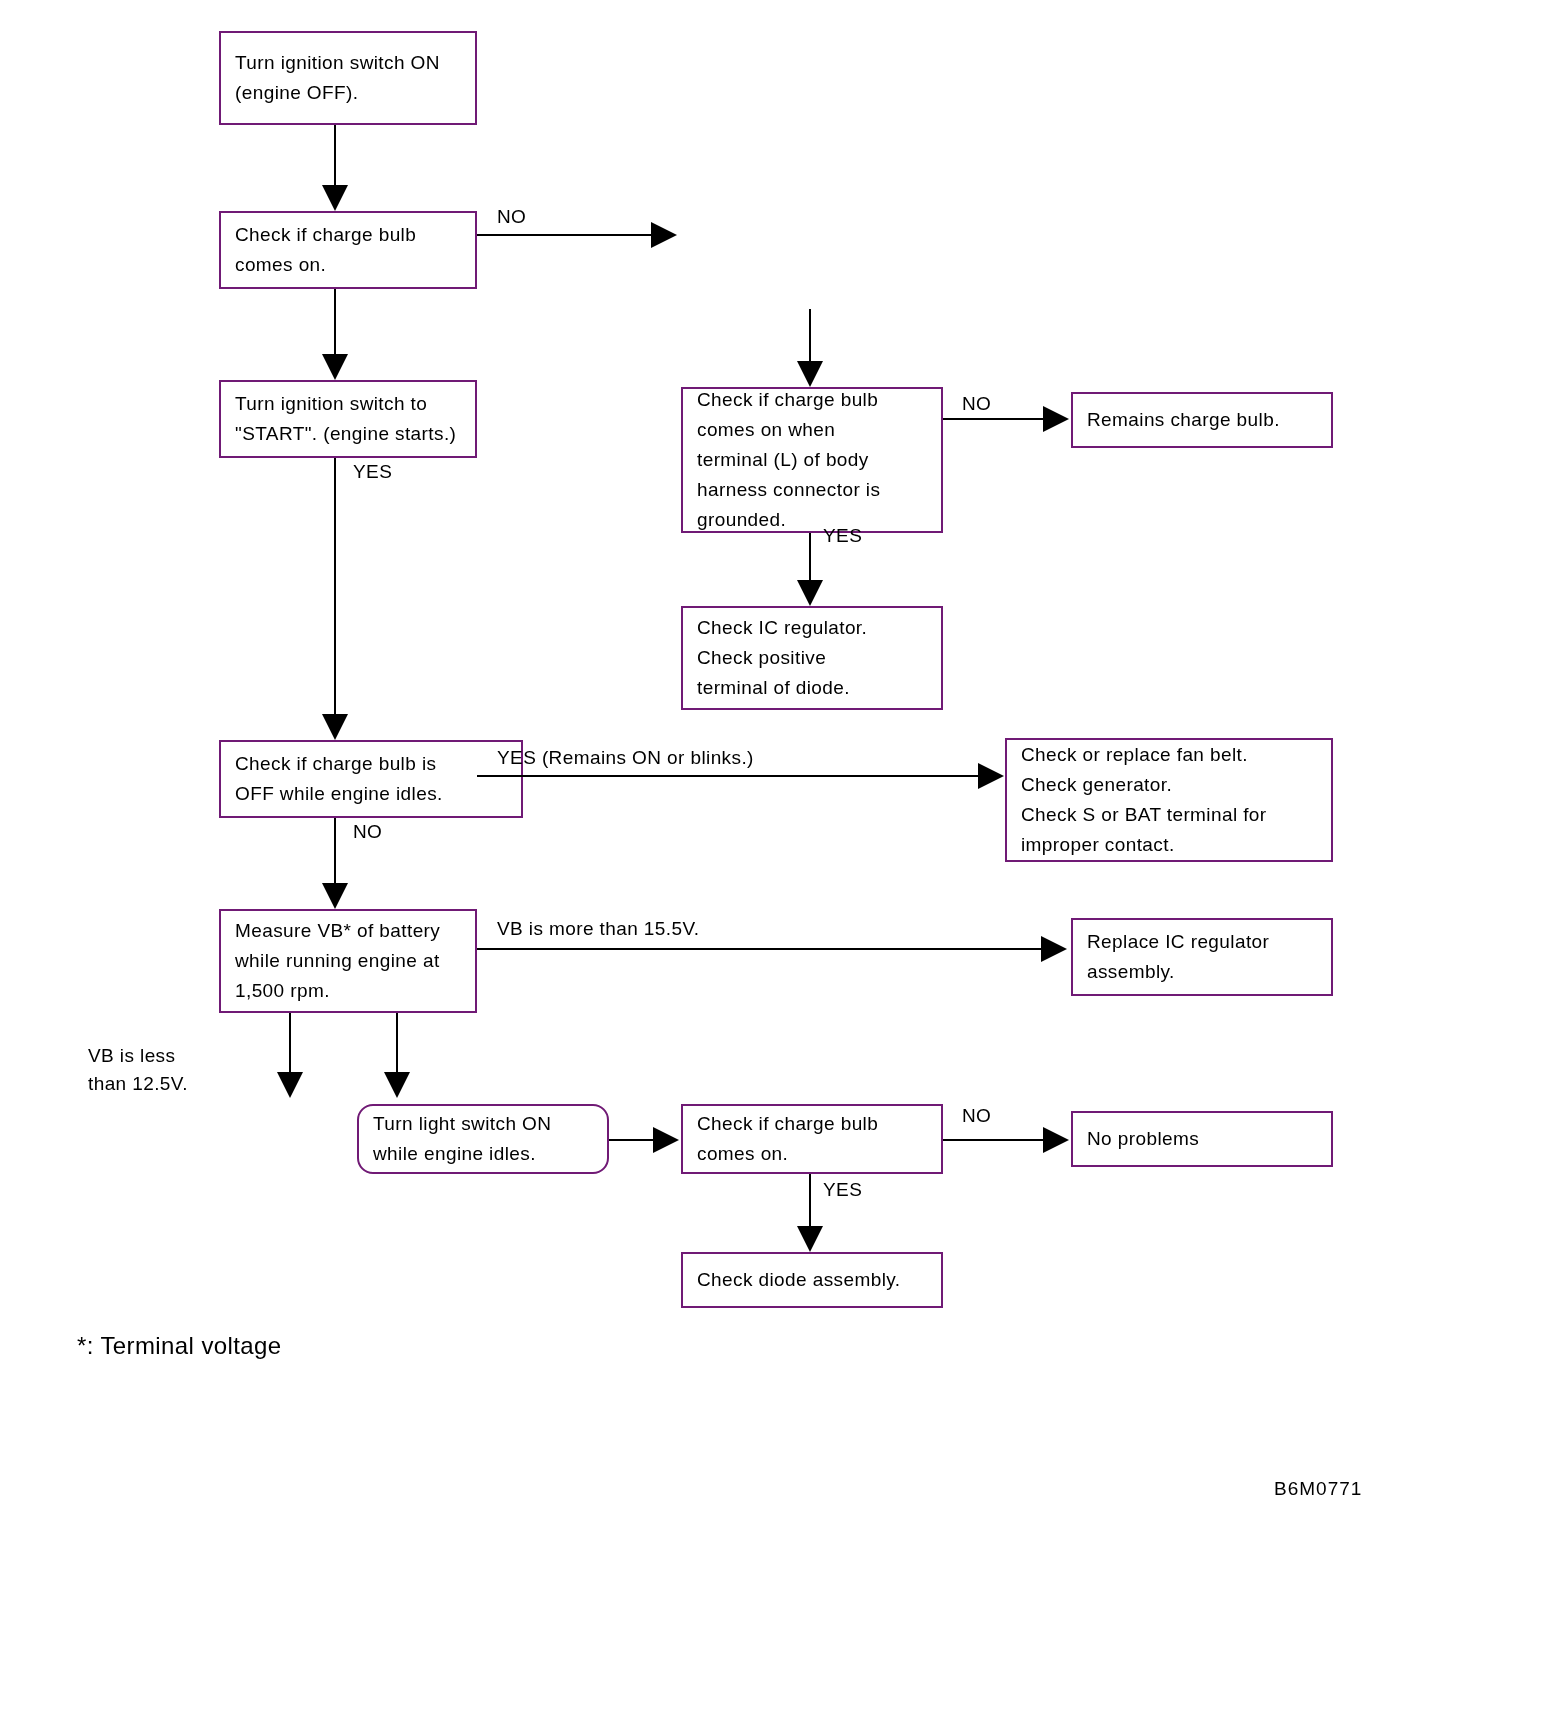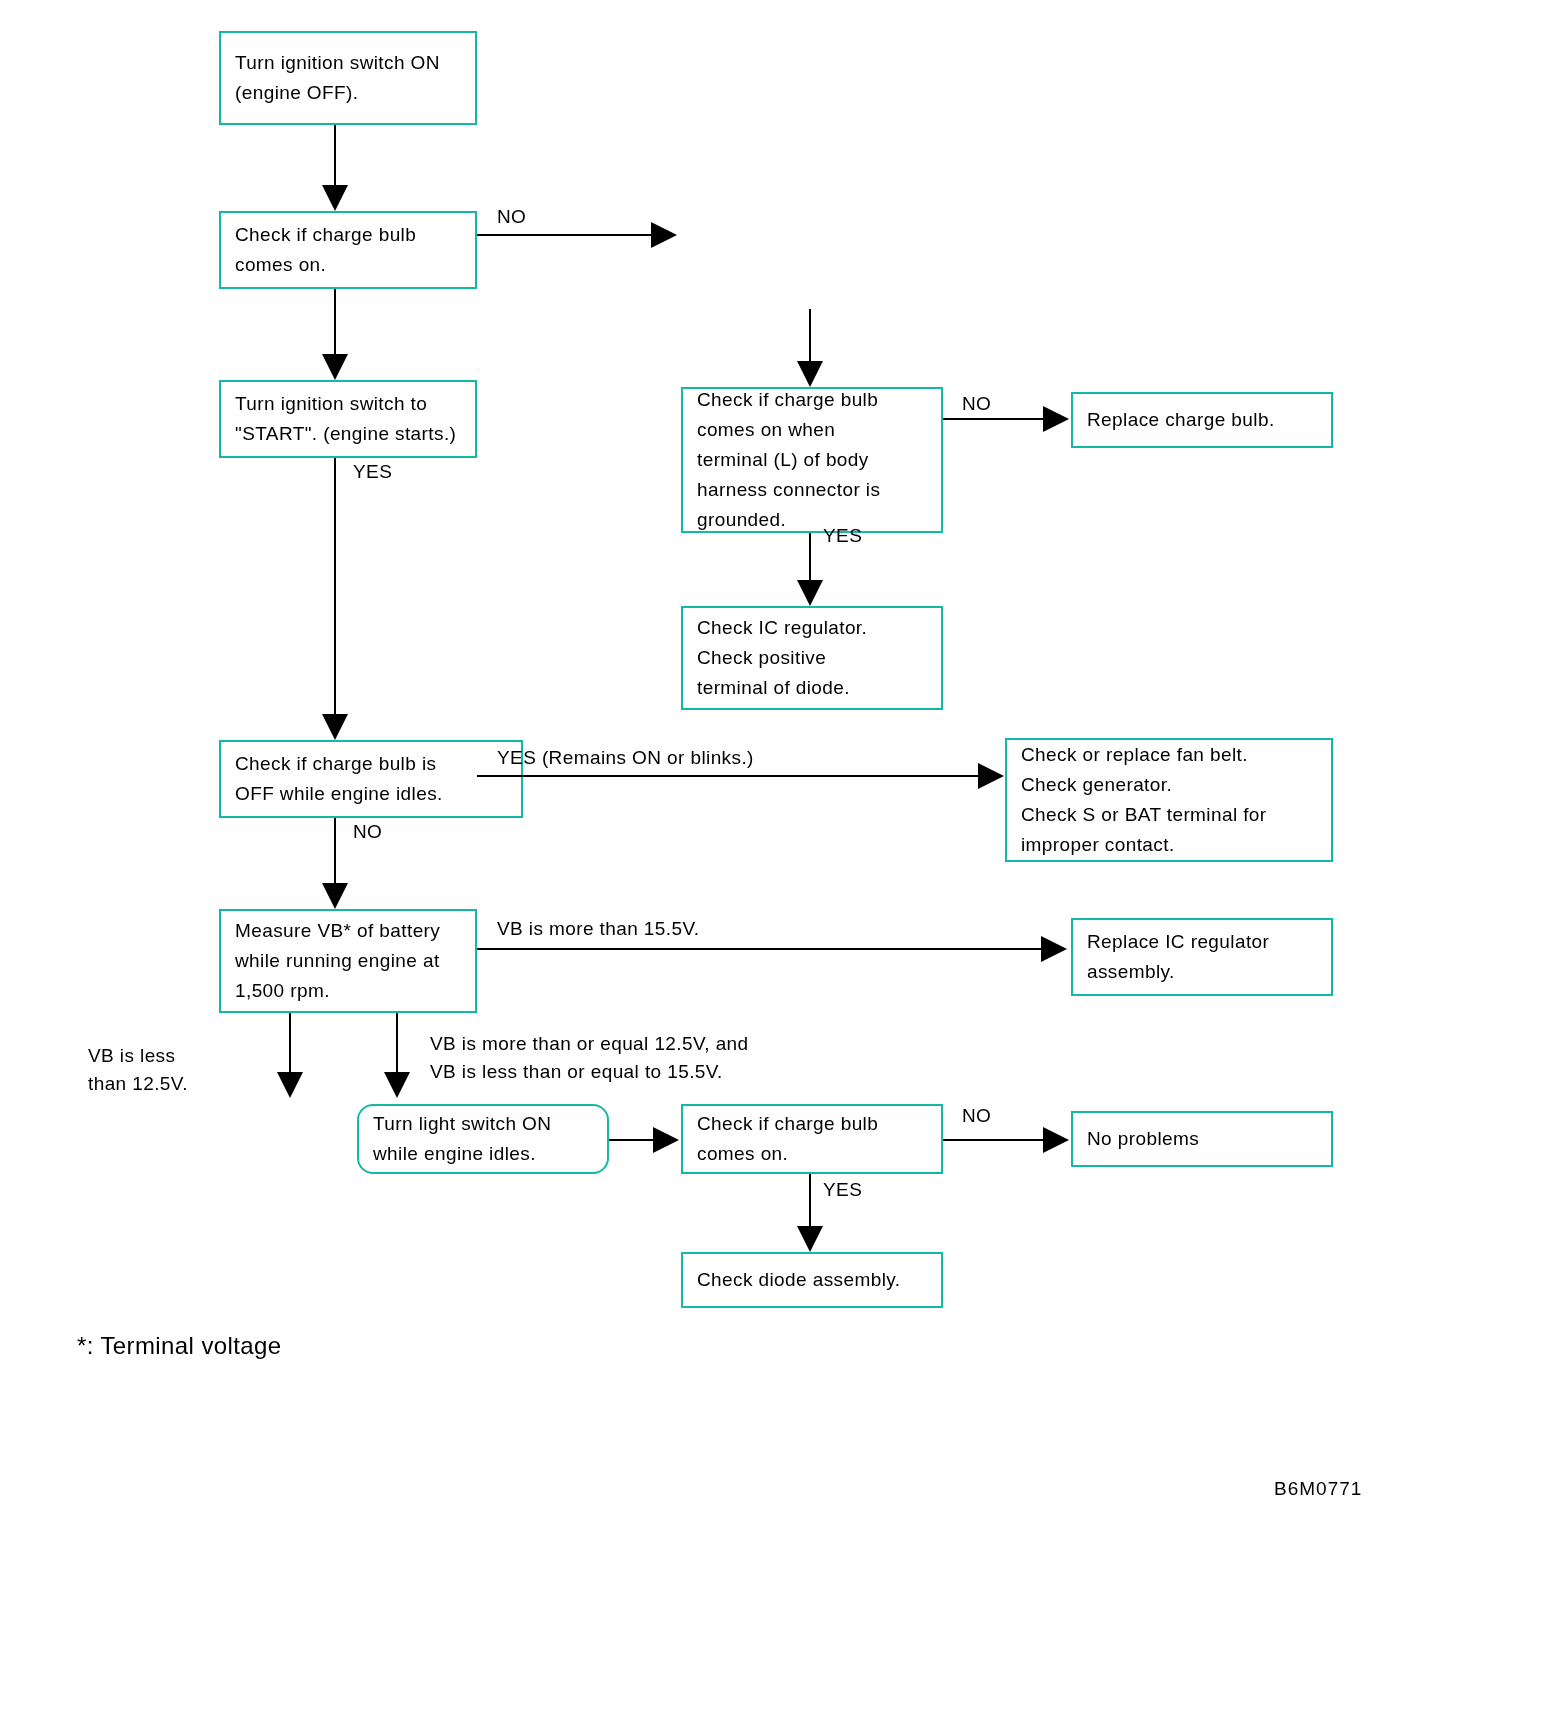--- a/index.html
+++ b/index.html
@@ -14,21 +14,21 @@
   #canvas {
     position: relative;
     width: 1568px;
     height: 1718px;
     background: #ffffff;
     overflow: hidden;
   }
   .node {
     position: absolute;
     box-sizing: border-box;
-    border: 2px solid #14b8a6;
+    border: 2px solid #701a75;
     background: #fff;
     display: flex;
     align-items: center;
   }
   .node .txt {
     display: block;
     padding: 0 14px;
     font-size: 19px;
     line-height: 30px;
     letter-spacing: 0.4px;
@@ -110,21 +110,21 @@
 terminal (L) of body
 harness connector is
 grounded.</span>
   </div>
 
   <div class="hline" style="left:943px; top:418px; width:105px;"></div>
   <div class="arrow-right" style="left:1043px; top:406px;"></div>
   <div class="edge-label" style="left:962px; top:390px;">NO</div>
 
   <div class="node" style="left:1071px; top:392px; width:262px; height:56px;">
-    <span class="txt">Replace charge bulb.</span>
+    <span class="txt">Remains charge bulb.</span>
   </div>
 
   <div class="vline" style="left:809px; top:533px; height:50px;"></div>
   <div class="arrow-down" style="left:797px; top:580px;"></div>
   <div class="edge-label" style="left:823px; top:522px;">YES</div>
 
   <div class="node" style="left:681px; top:606px; width:262px; height:104px;">
     <span class="txt">Check IC regulator.
 Check positive
 terminal of diode.</span>
@@ -177,22 +177,20 @@
 assembly.</span>
   </div>
 
   <div class="vline" style="left:289px; top:1013px; height:62px;"></div>
   <div class="arrow-down" style="left:277px; top:1072px;"></div>
   <div class="edge-label" style="left:88px; top:1042px;">VB is less
 than 12.5V.</div>
 
   <div class="vline" style="left:396px; top:1013px; height:62px;"></div>
   <div class="arrow-down" style="left:384px; top:1072px;"></div>
-  <div class="edge-label" style="left:430px; top:1030px;">VB is more than or equal 12.5V, and
-VB is less than or equal to 15.5V.</div>
 
 
   <div class="node" style="left:357px; top:1104px; width:252px; height:70px;border-radius:16px;">
     <span class="txt">Turn light switch ON
 while engine idles.</span>
   </div>
 
   <div class="hline" style="left:609px; top:1139px; width:48px;"></div>
   <div class="arrow-right" style="left:653px; top:1127px;"></div>
 

